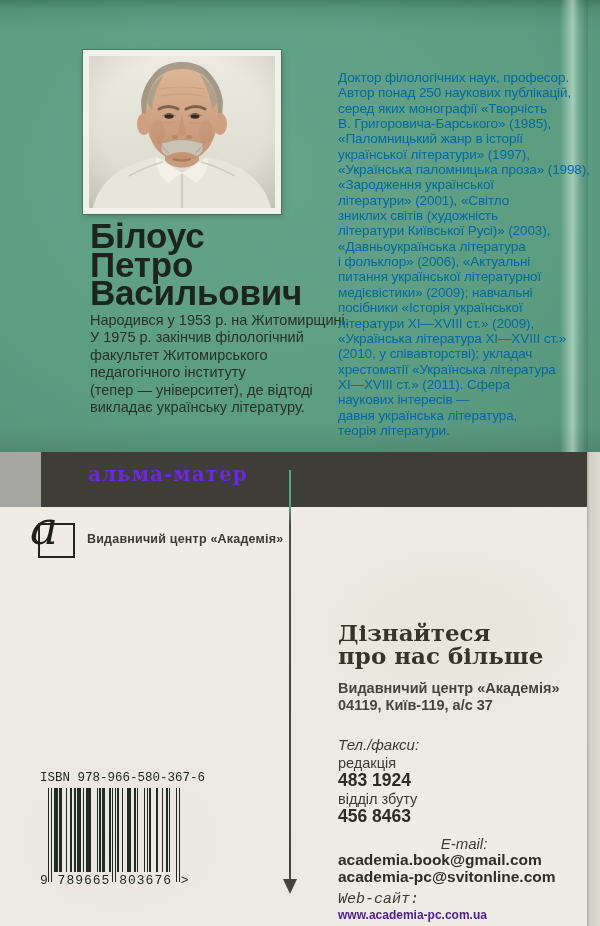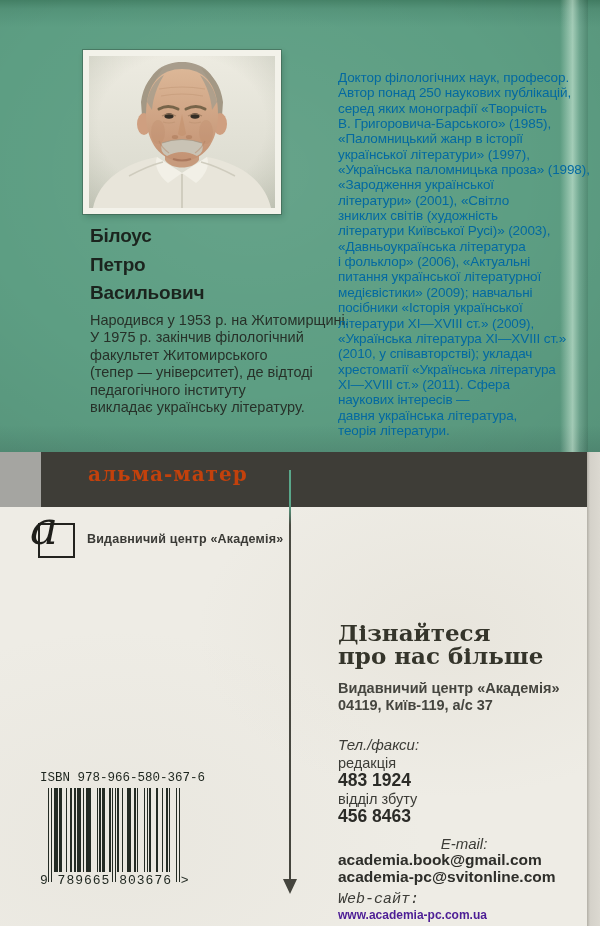--- a/index.html
+++ b/index.html
@@ -14,31 +14,31 @@
     background:radial-gradient(ellipse at 42% 38%,rgba(255,255,255,.06) 0%,rgba(0,0,0,0) 55%,rgba(0,0,0,.07) 100%);}
   .spine-gloss{top:0;left:560px;width:28px;height:452px;
     background:linear-gradient(90deg,rgba(255,255,255,0) 0%,rgba(222,245,228,.55) 45%,rgba(255,255,255,.12) 70%,rgba(0,0,0,.10) 100%);}
 
   
   .photo-frame{left:83px;top:50px;width:186px;height:152px;padding:6px;background:#f3f2ea;
     box-shadow:0 0 0 1px rgba(50,80,65,.45), 2px 3px 6px rgba(20,50,38,.25);}
   .photo-frame svg{display:block;}
 
   
-  .author-name{left:90px;top:222px;font-size:19px;font-weight:bold;line-height:28.5px;
+  .author-name{left:90px;top:222px;font-size:35px;font-weight:bold;line-height:28.5px;
     color:#1b241e;letter-spacing:-.2px;}
   .author-bio{left:90px;top:312px;font-size:14.5px;line-height:17.4px;color:#273129;}
   .author-about{left:338px;top:62px;font-size:13.5px;line-height:15.35px;color:#0369a1;letter-spacing:-.1px;margin-top:8px;}
   .author-bio div,.author-about div,.author-name div{white-space:nowrap;}
 
   
   .band-gray{top:452px;left:0;width:41px;height:55px;background:#a5a5a1;}
   .band-dark{top:452px;left:41px;width:546px;height:55px;background:#3e3d37;}
   .series-label{left:88px;top:462px;font-family:"DejaVu Serif",serif;font-weight:bold;
-    font-size:20px;color:#c2410c;letter-spacing:1px;}
+    font-size:20px;color:#6d28d9;letter-spacing:1px;}
 
   
   .paper{top:507px;left:0;width:600px;height:419px;background:#eeece5;
     background-image:radial-gradient(ellipse at 75% 30%,rgba(190,180,160,.12) 0%,rgba(0,0,0,0) 40%),
                      radial-gradient(ellipse at 20% 80%,rgba(190,185,170,.10) 0%,rgba(0,0,0,0) 45%);}
   .page-edge-strip{top:452px;left:587px;width:13px;height:474px;
     background:linear-gradient(90deg,#b2afa6 0,#d4d1c9 3px,#dcd9d1 100%);}
 
   .logo-box{left:38px;top:523px;width:33px;height:31px;border:2px solid #23231f;}
   .logo-letter{left:30px;top:504px;font-family:"DejaVu Serif",serif;font-style:italic;
@@ -148,22 +148,22 @@
 
   <div class="abs author-name">
       <div>Білоус</div>
       <div>Петро</div>
       <div>Васильович</div>
     </div>
   <div class="abs author-bio">
       <div>Народився у 1953 р. на Житомирщині.</div>
       <div>У 1975 р. закінчив філологічний</div>
       <div>факультет Житомирського</div>
+      <div>педагогічного інституту</div>
       <div>(тепер — університет), де відтоді</div>
-      <div>педагогічного інституту</div>
       <div>викладає українську літературу.</div>
     </div>
   <div class="abs author-about">
       <div>Доктор філологічних наук, професор.</div>
       <div>Автор понад 250 наукових публікацій,</div>
       <div>серед яких монографії «Творчість</div>
       <div>В. Григоровича-Барського» (1985),</div>
       <div>«Паломницький жанр в історії</div>
       <div>української літератури» (1997),</div>
       <div>«Українська паломницька проза» (1998),</div>

